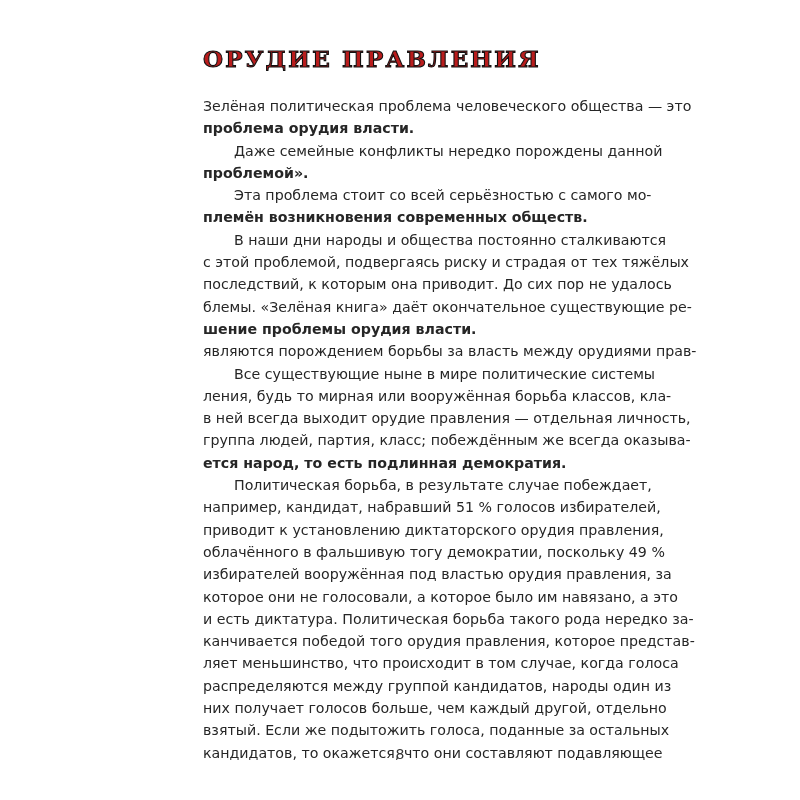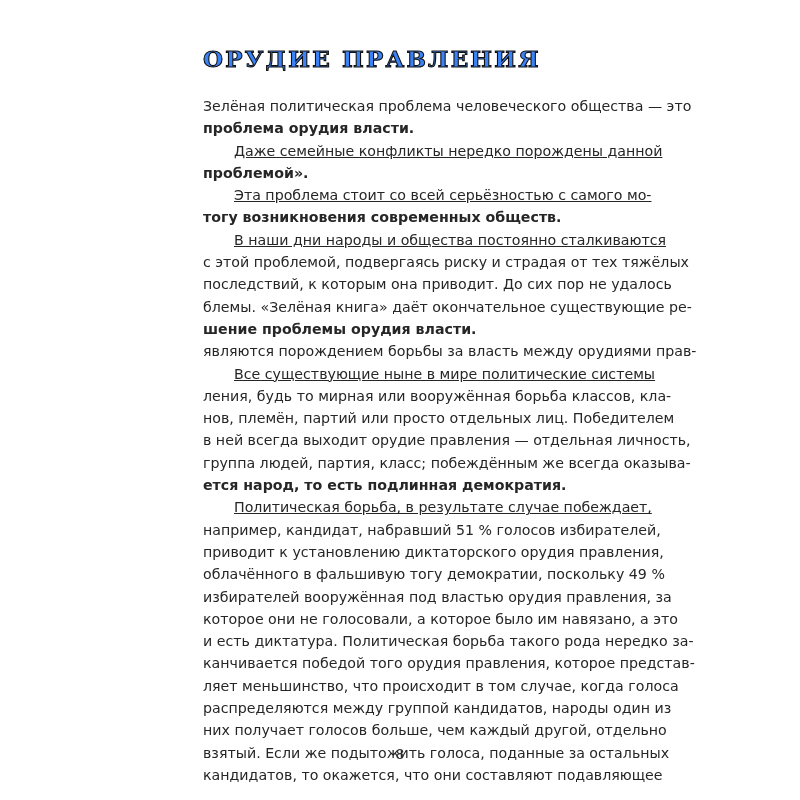--- a/index.html
+++ b/index.html
@@ -22,21 +22,21 @@
     }
     .title {
       position: absolute;
       left: 203px;
       top: 44px;
       margin: 0;
       font-family: "DejaVu Serif", serif;
       font-weight: 900;
       font-size: 23px;
       letter-spacing: 2.2px;
-      color: #3b82f6;
+      color: #b91c1c;
       -webkit-text-stroke: 1.1px #111111;
       line-height: 30px;
       white-space: nowrap;
     }
     .body-text {
       position: absolute;
       left: 203px;
       top: 95px;
       width: 413px;
       font-family: "DejaVu Sans", sans-serif;
@@ -50,21 +50,20 @@
       text-align: justify;
       text-align-last: justify;
       display: block;
     }
     .line.last {
       text-align-last: left;
       font-weight: bold;
     }
     .line.indent {
       padding-left: 31px;
-      text-decoration: underline;
     }
     .page-number {
       position: absolute;
       left: 0;
       width: 800px;
       top: 746px;
       text-align: center;
       font-family: "DejaVu Sans", sans-serif;
       font-size: 14px;
       color: #333333;
@@ -83,36 +82,35 @@
       <span class="line last">проблема орудия власти.</span>
     </div>
 
     <div>
       <span class="line indent">Даже семейные конфликты нередко порождены данной</span>
       <span class="line last">проблемой».</span>
     </div>
 
     <div>
       <span class="line indent">Эта проблема стоит со всей серьёзностью с самого мо-</span>
-      <span class="line last">тогу возникновения современных обществ.</span>
+      <span class="line last">племён возникновения современных обществ.</span>
     </div>
 
     <div>
       <span class="line indent">В наши дни народы и общества постоянно сталкиваются</span>
       <span class="line">с этой проблемой, подвергаясь риску и страдая от тех тяжёлых</span>
       <span class="line">последствий, к которым она приводит. До сих пор не удалось</span>
       <span class="line">блемы. «Зелёная книга» даёт окончательное существующие ре-</span>
       <span class="line last">шение проблемы орудия власти.</span>
     </div>
 
     <div>
       <span class="line">являются порождением борьбы за власть между орудиями прав-</span>
       <span class="line indent">Все существующие ныне в мире политические системы</span>
       <span class="line">ления, будь то мирная или вооружённая борьба классов, кла-</span>
-      <span class="line">нов, племён, партий или просто отдельных лиц. Победителем</span>
       <span class="line">в ней всегда выходит орудие правления — отдельная личность,</span>
       <span class="line">группа людей, партия, класс; побеждённым же всегда оказыва-</span>
       <span class="line last">ется народ, то есть подлинная демократия.</span>
     </div>
 
     <div>
       <span class="line indent">Политическая борьба, в результате случае побеждает,</span>
       <span class="line">например, кандидат, набравший 51 % голосов избирателей,</span>
       <span class="line">приводит к установлению диктаторского орудия правления,</span>
       <span class="line">облачённого в фальшивую тогу демократии, поскольку 49 %</span>

